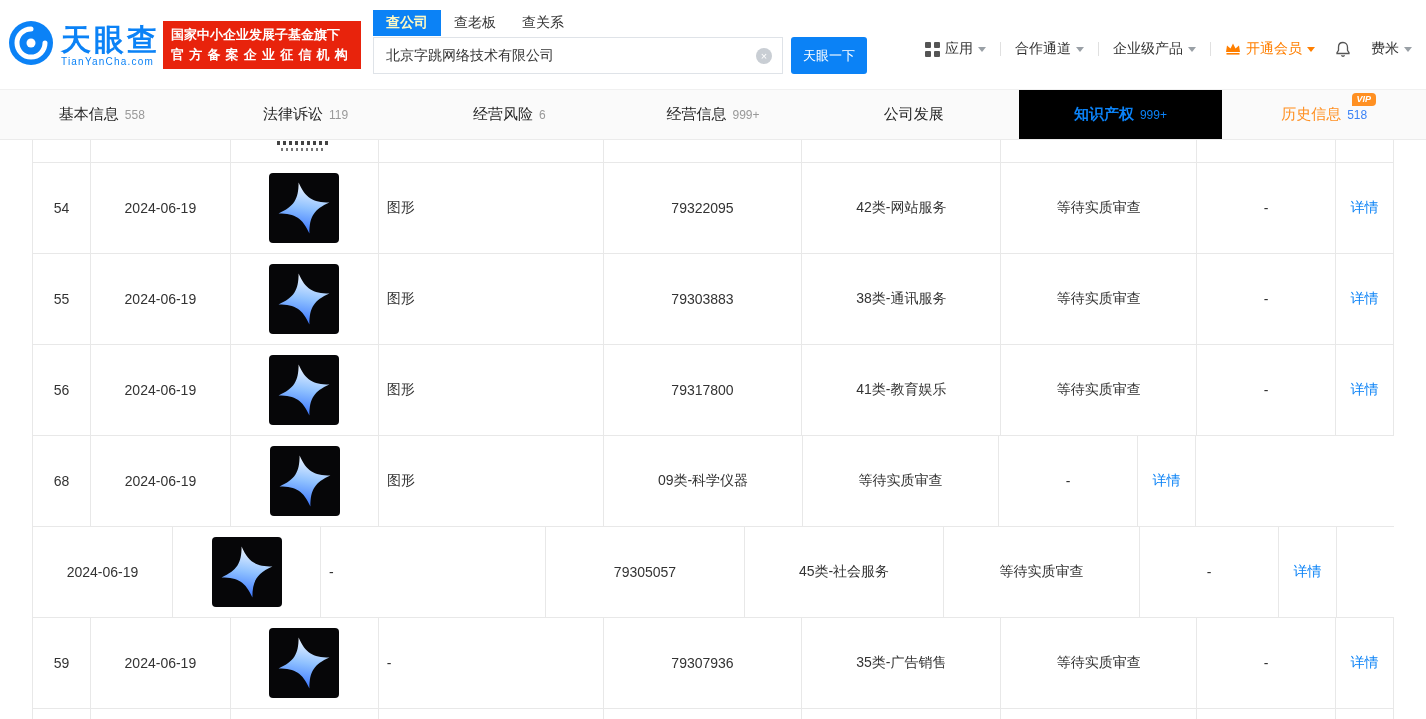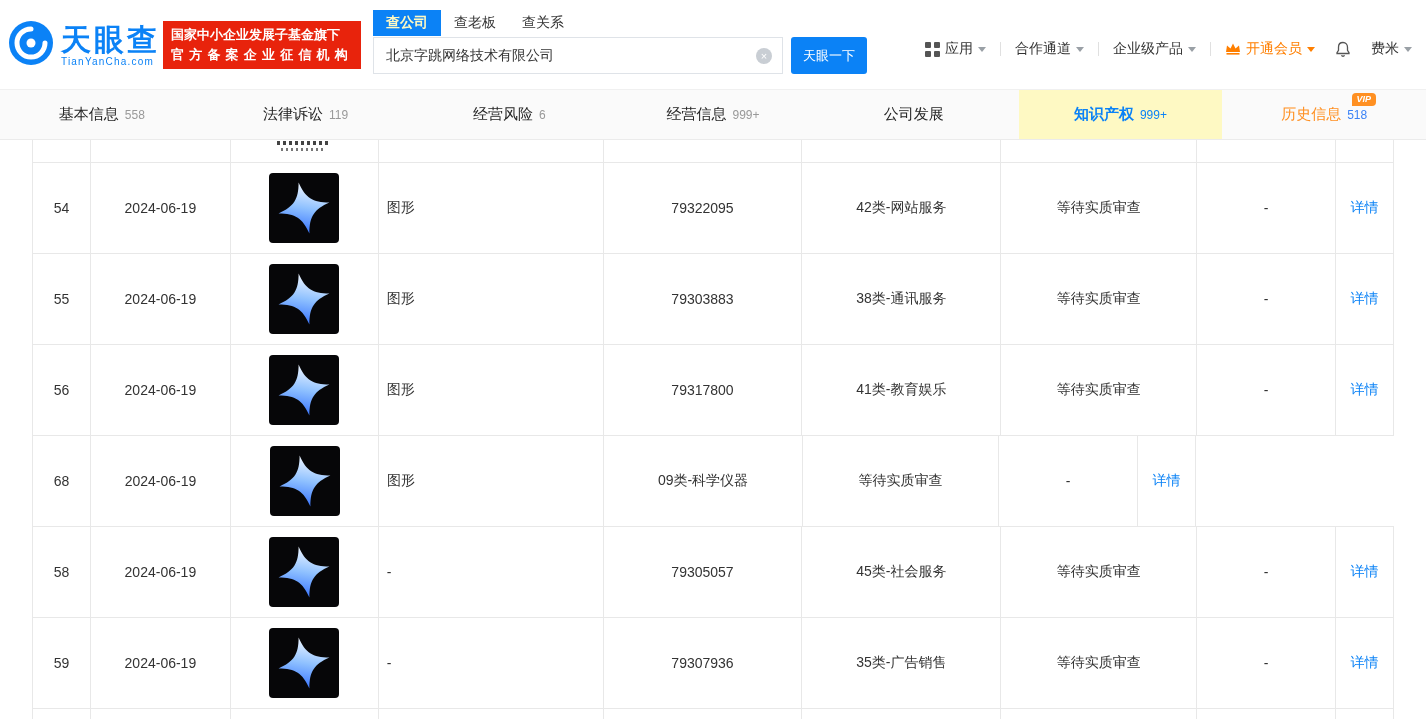--- a/index.html
+++ b/index.html
@@ -39,21 +39,21 @@
   .caret { display:inline-block; width:0; height:0; border-left:4px solid transparent;
     border-right:4px solid transparent; border-top:5px solid #9aa0a6; margin-left:5px; }
   .member .caret { border-top-color:#ff7f00; }
   .bell { margin:0 20px; cursor:pointer; display:inline-flex; }
 
   
   .section-tabs { display:flex; height:50px; background:#fafafa; border-bottom:1px solid #ebebeb; }
   .sec-tab { flex:1; display:flex; align-items:center; justify-content:center; font-size:15px;
     color:#252525; cursor:pointer; position:relative; }
   .sec-tab .count { font-size:12px; color:#999; margin-left:6px; }
-  .sec-tab.active { background:#fef9c3; color:#0b82f6; font-weight:bold; }
+  .sec-tab.active { background:#000000; color:#0b82f6; font-weight:bold; }
   .sec-tab.active .count { color:#0b82f6; font-weight:normal; }
   .sec-tab.vip { color:#ff9022; }
   .sec-tab.vip .count { color:#3b82f6;text-align:right; }
   .vip-badge { position:absolute; top:3px; right:50px; background:#ff9022; color:#fff; font-size:9px;
     font-style:italic; font-weight:bold; padding:1px 5px; border-radius:4px 4px 4px 0; line-height:11px; }
 
   
   .table-wrap { margin:0 32px; border-left:1px solid #e8e8e8; }
   .t-row { display:flex; height:91px; border-bottom:1px solid #e8e8e8; }
   .cell { display:flex; align-items:center; justify-content:center; border-right:1px solid #e8e8e8;
@@ -295,21 +295,20 @@
     <div class="cell c3 left">图形</div>
     <div class="cell c5">09类-科学仪器</div>
     <div class="cell c6">等待实质审查</div>
     <div class="cell c7">-</div>
     <div class="cell c8">
       <a class="detail-link">详情</a>
     </div>
   </div>
 
   <div class="t-row">
-    <div class="cell c0">58</div>
     <div class="cell c1">2024-06-19</div>
     <div class="cell c2">
       <span class="tm-logo">
         <svg viewBox="0 0 70 70" width="70" height="70">
           <rect width="70" height="70" rx="4" fill="#060608"></rect>
           <path d="M35 9 C38.5 25.5 44.5 31.5 61 35 C44.5 38.5 38.5 44.5 35 61 C31.5 44.5 25.5 38.5 9 35 C25.5 31.5 31.5 25.5 35 9 Z" fill="url(#star-grad)" transform="rotate(-12 35 35)"></path>
         </svg>
       </span>
     </div>
     <div class="cell c3 left">-</div>

